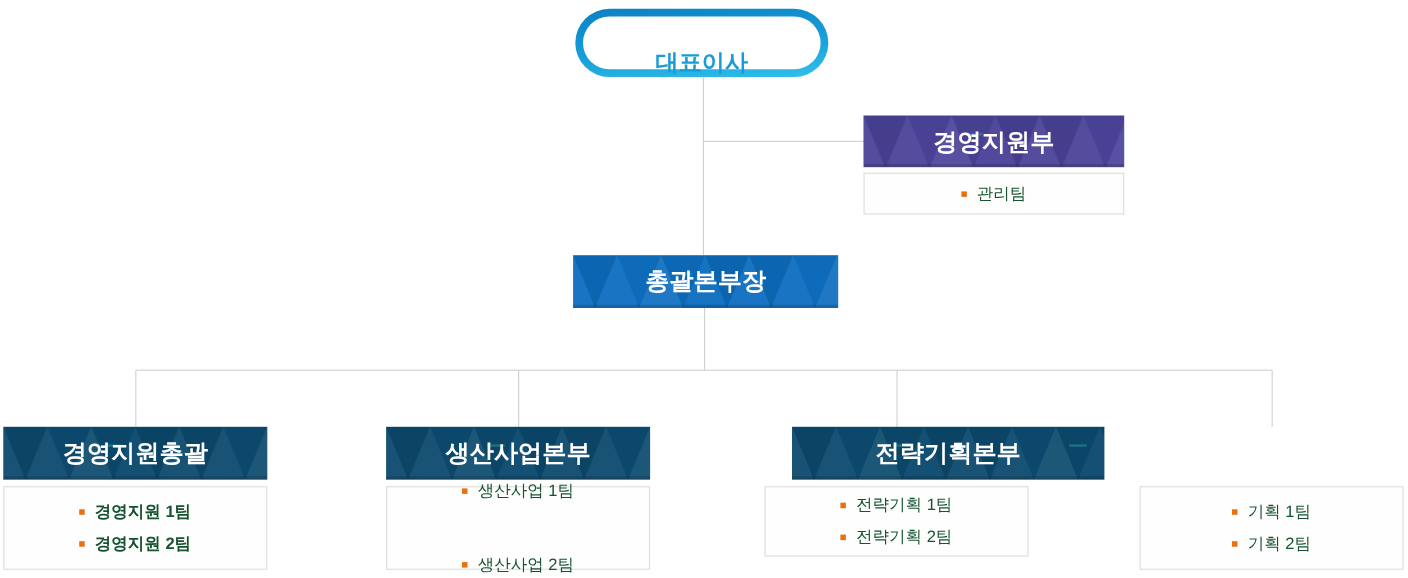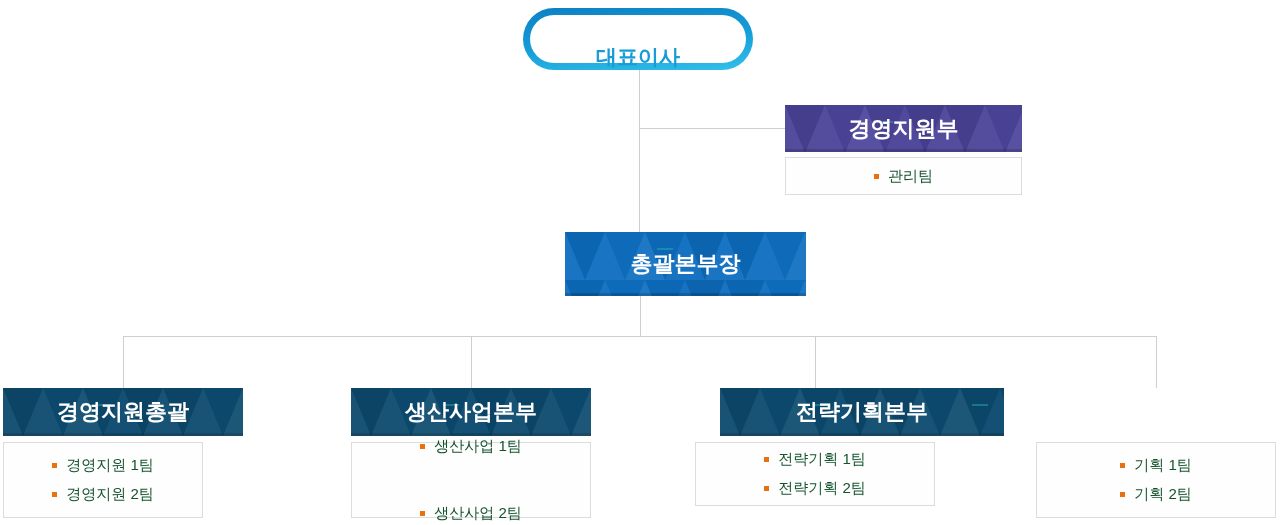--- a/index.html
+++ b/index.html
@@ -137,34 +137,34 @@
       </svg>
     <span class="bar-label">경영지원부</span>
   </div>
   <div class="listbox" style="left:785px; top:157px; width:237px; height:38px;">
     <div class="team">
       <span class="bullet"></span>
       <span>관리팀</span>
     </div>
   </div>
 
-  <div class="bar blue" style="left:521px; top:232px; width:241px; height:64px;margin-left:44px;">
+  <div class="bar blue" style="left:521px; top:232px; width:241px; height:48px;">
     <svg class="tex">
         <rect width="100%" height="100%" fill="url(#tri)"></rect>
       </svg>
     <span class="bar-label">총괄본부장</span>
   </div>
 
   <div class="bar dark" style="left:3px; top:388px; width:240px; height:48px;">
     <svg class="tex">
         <rect width="100%" height="100%" fill="url(#tri)"></rect>
       </svg>
     <span class="bar-label">경영지원총괄</span>
   </div>
-  <div class="listbox" style="left:3px; top:442px; width:200px; height:76px;">
+  <div class="listbox" style="left:3px; top:442px; width:240px; height:76px;font-weight:bold;">
     <div class="team">
       <span class="bullet"></span>
       <span>경영지원 1팀</span>
     </div>
     <div class="team">
       <span class="bullet"></span>
       <span>경영지원 2팀</span>
     </div>
   </div>
 

